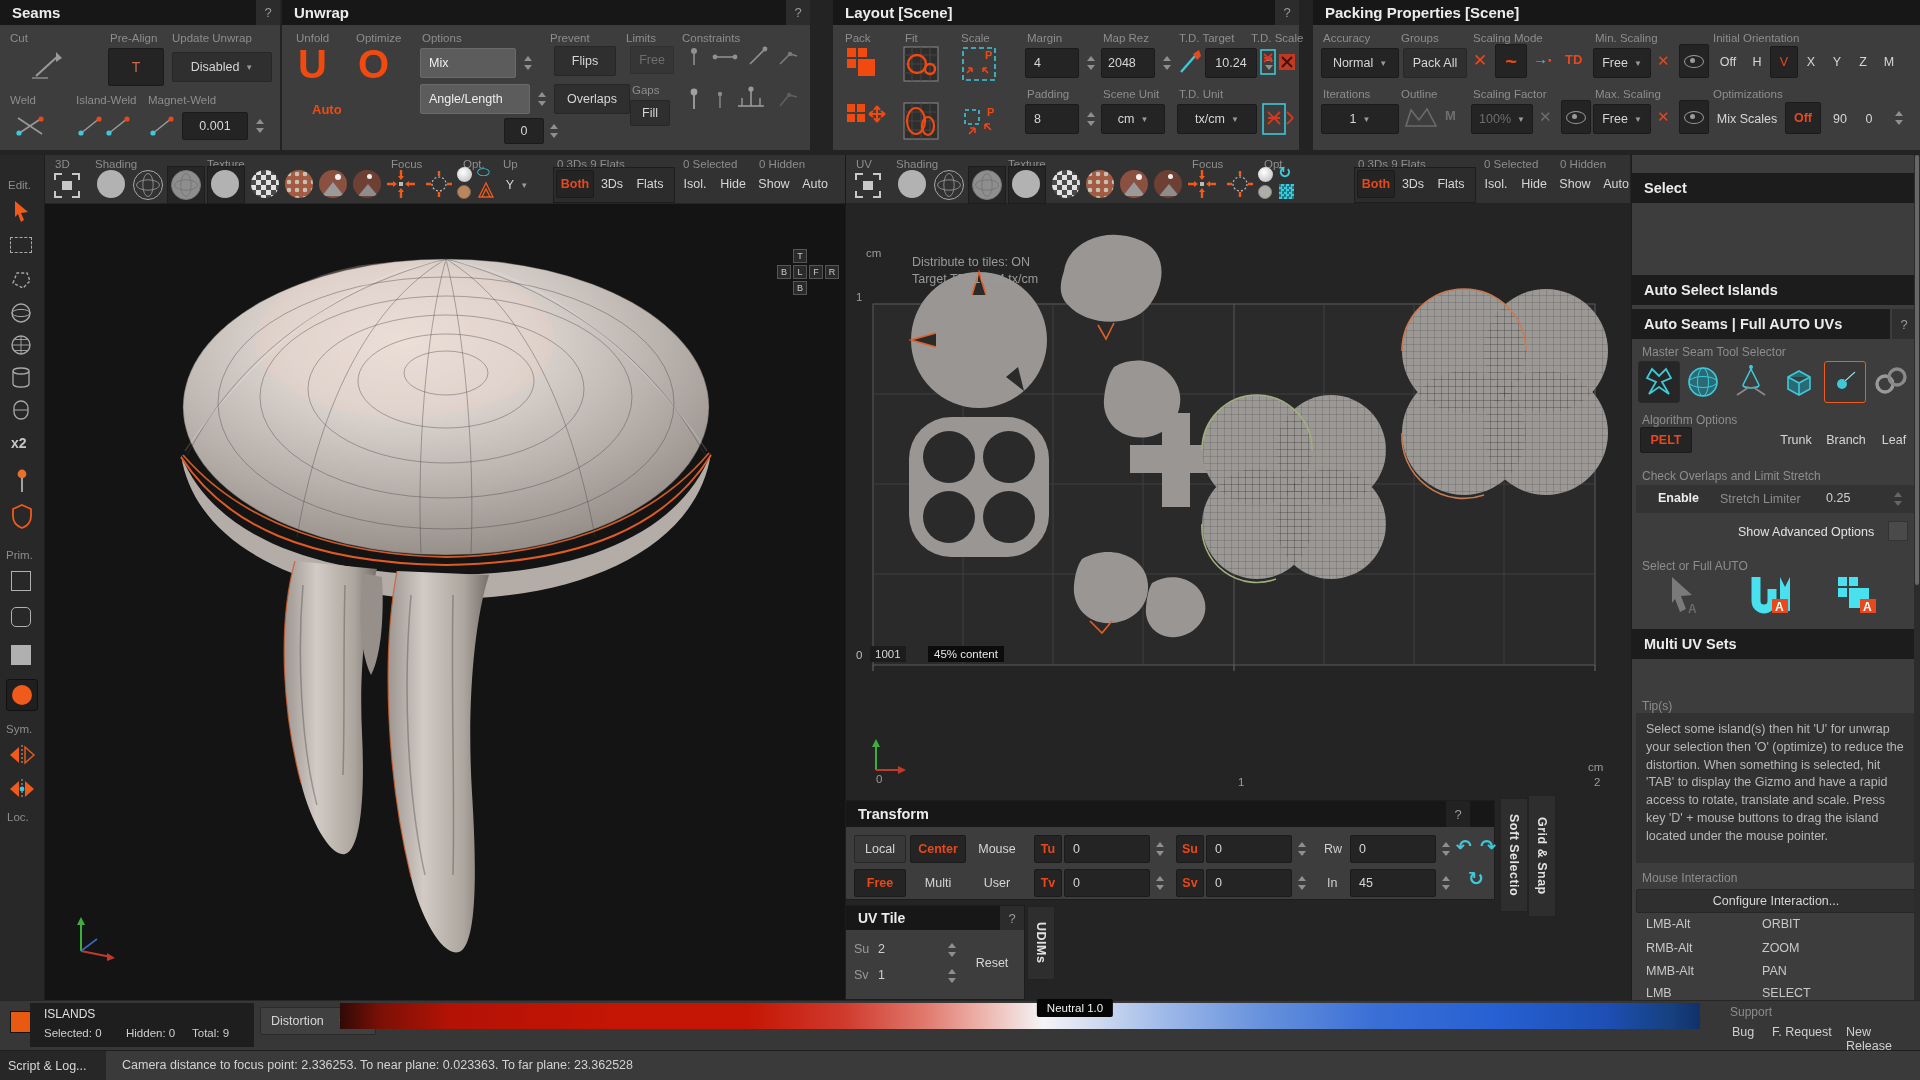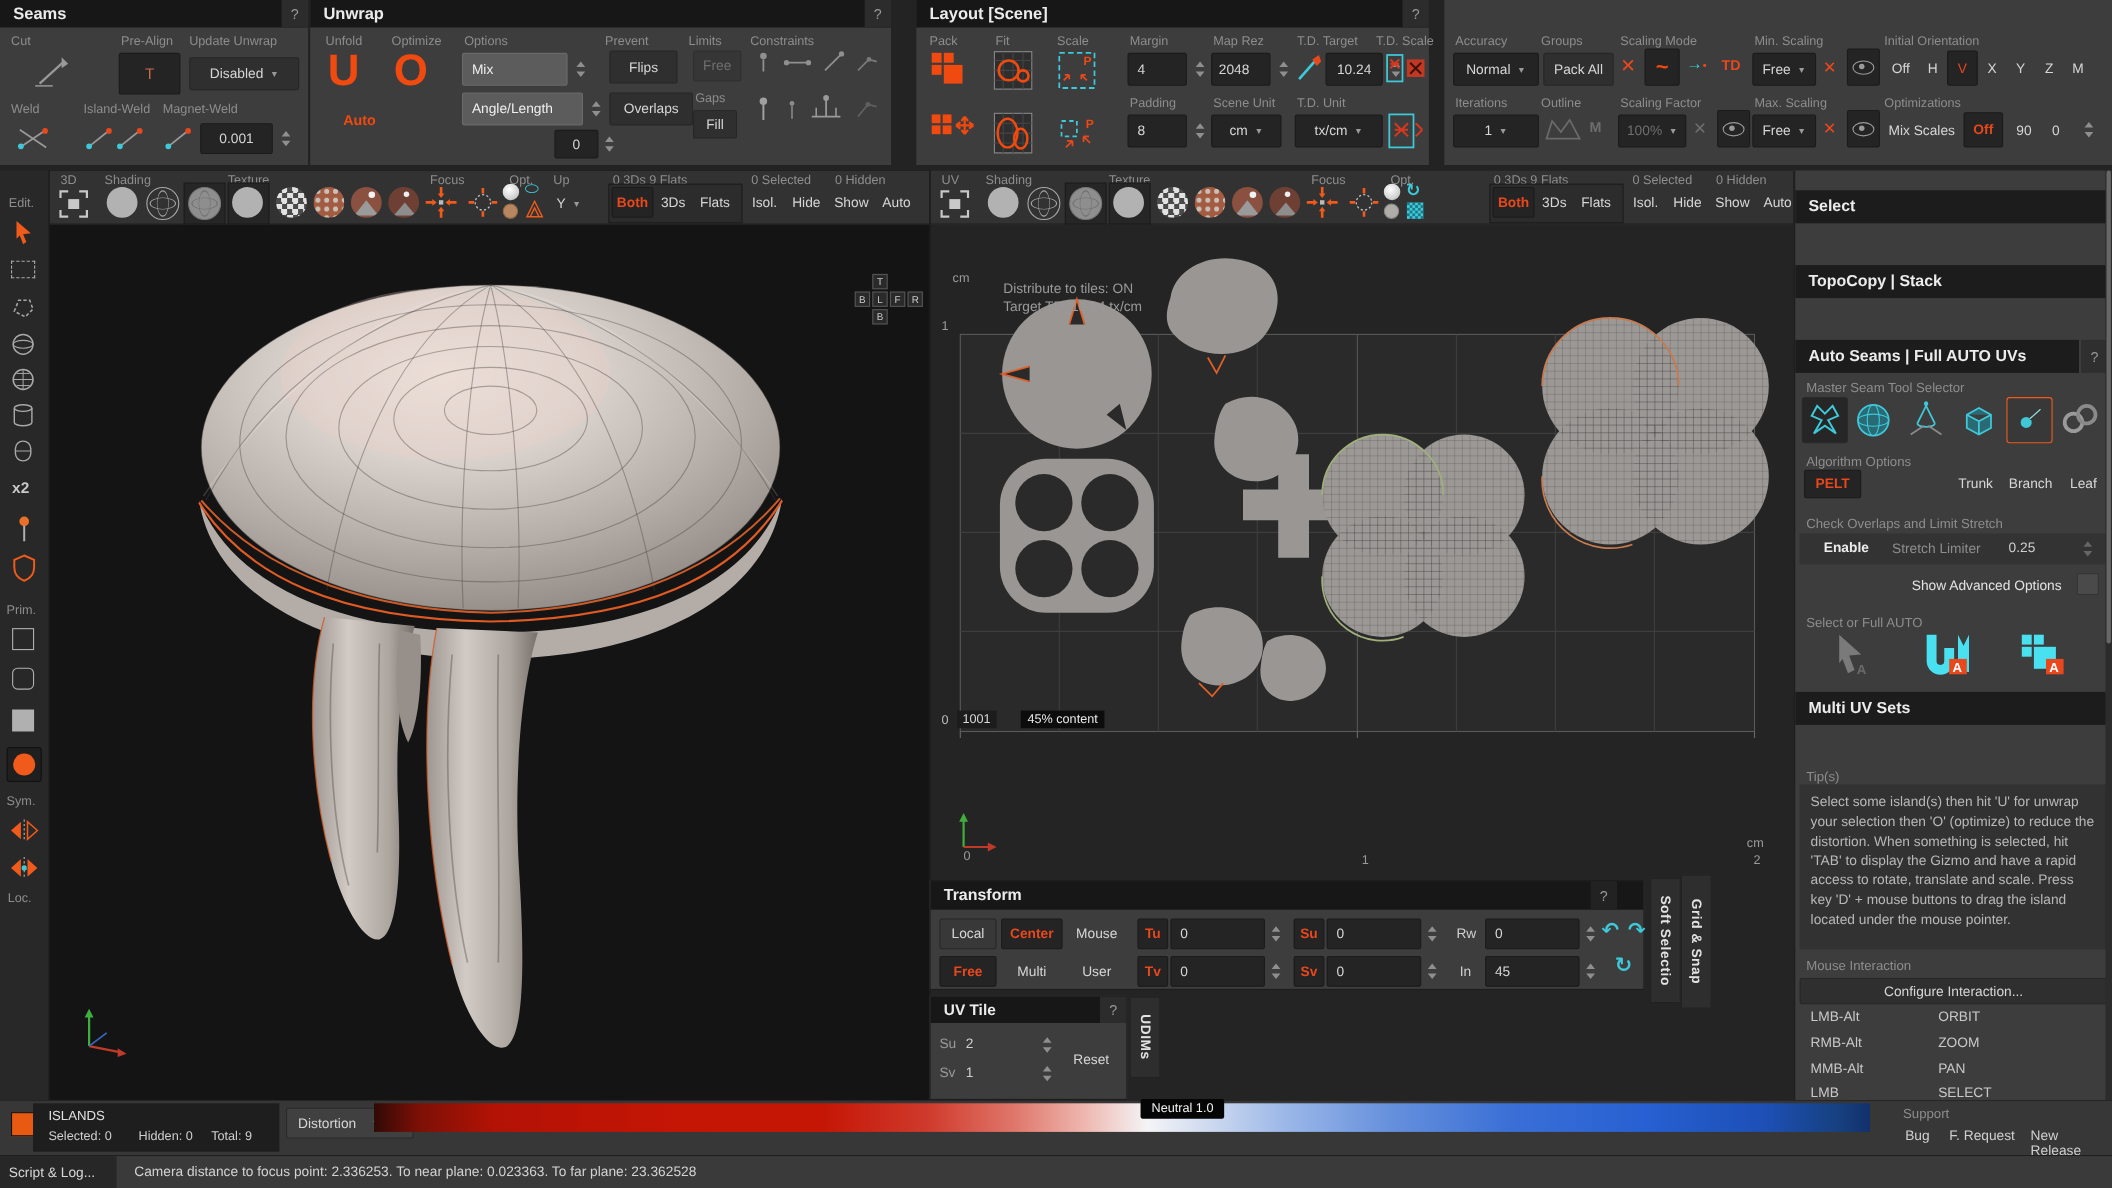--- a/index.html
+++ b/index.html
@@ -272,20 +272,21 @@
       <span>tx/cm</span>
         <span class="caret">▼</span>
     </div>
     <span class="a" style="left:428px;top:102px;"><svg width="36" height="36">
           <rect x="2" y="2" width="22" height="30" fill="none" stroke="#3ec8d8" stroke-width="1.6"></rect>
           <path d="M7,10 l12,12 M19,10 l-12,12 M7,16 h12 M26,10 l6,6 M26,22 l6,-6" stroke="#d8381e" stroke-width="1.8" fill="none"></path>
         </svg></span>
   </div>
 
   <div class="panel" style="left:1313px;width:607px;">
+    <div class="ptitle">Packing Properties [Scene]</div>
     <span class="lbl" style="left:10px;top:32px;">Accuracy</span>
     <span class="lbl" style="left:88px;top:32px;">Groups</span>
     <span class="lbl" style="left:160px;top:32px;">Scaling Mode</span>
     <span class="lbl" style="left:282px;top:32px;">Min. Scaling</span>
     <span class="lbl" style="left:400px;top:32px;">Initial Orientation</span>
     <div class="btn dark" style="left:8px;top:48px;width:78px;height:30px;">
       <span>Normal</span>
         <span class="caret">▼</span>
     </div>
     <div class="btn" style="left:90px;top:48px;width:64px;height:30px;">Pack All</div>
@@ -739,21 +740,21 @@
     <span class="wlbl" style="left:32px;top:62px;">1</span>
     <span class="spin" style="left:98px;top:58px;height:24px;">
         <span class="tu"></span>
         <span class="tdn"></span>
       </span>
     <div class="btn" style="left:122px;top:44px;width:48px;height:26px;background:transparent;border:none;">Reset</div>
   </div>
 
   <div class="a" style="left:1631px;top:155px;width:289px;height:845px;background:#3d3d3d;overflow:hidden;border-left:1px solid #1d1d1d;">
     <div class="secthdr" style="top:18px;width:100%;">Select</div>
-    <div class="secthdr" style="top:86px;width:100%;">TopoCopy | Stack</div>
+    <div class="secthdr" style="top:120px;width:100%;">Auto Select Islands</div>
     <div class="secthdr" style="top:154px;width:258px;">Auto Seams | Full AUTO UVs</div>
     <div class="q" style="right:4px;top:154px;height:30px;background:#2f2f2f;">?</div>
 
     <span class="lbl" style="left:10px;top:190px;font-size:12px;">Master Seam Tool Selector</span>
     <div class="toolicon dark" style="left:6px;top:206px;background:#262626;">
       <svg width="30" height="32">
           <path d="M8,3 L15,10 L22,3 L27,12 L18,16 L25,28 L15,21 L5,28 L12,16 L3,12 Z" fill="none" stroke="#3ec8d8" stroke-width="1.8"></path>
         </svg>
     </div>
     <span class="a" style="left:54px;top:210px;"><svg width="34" height="34">

